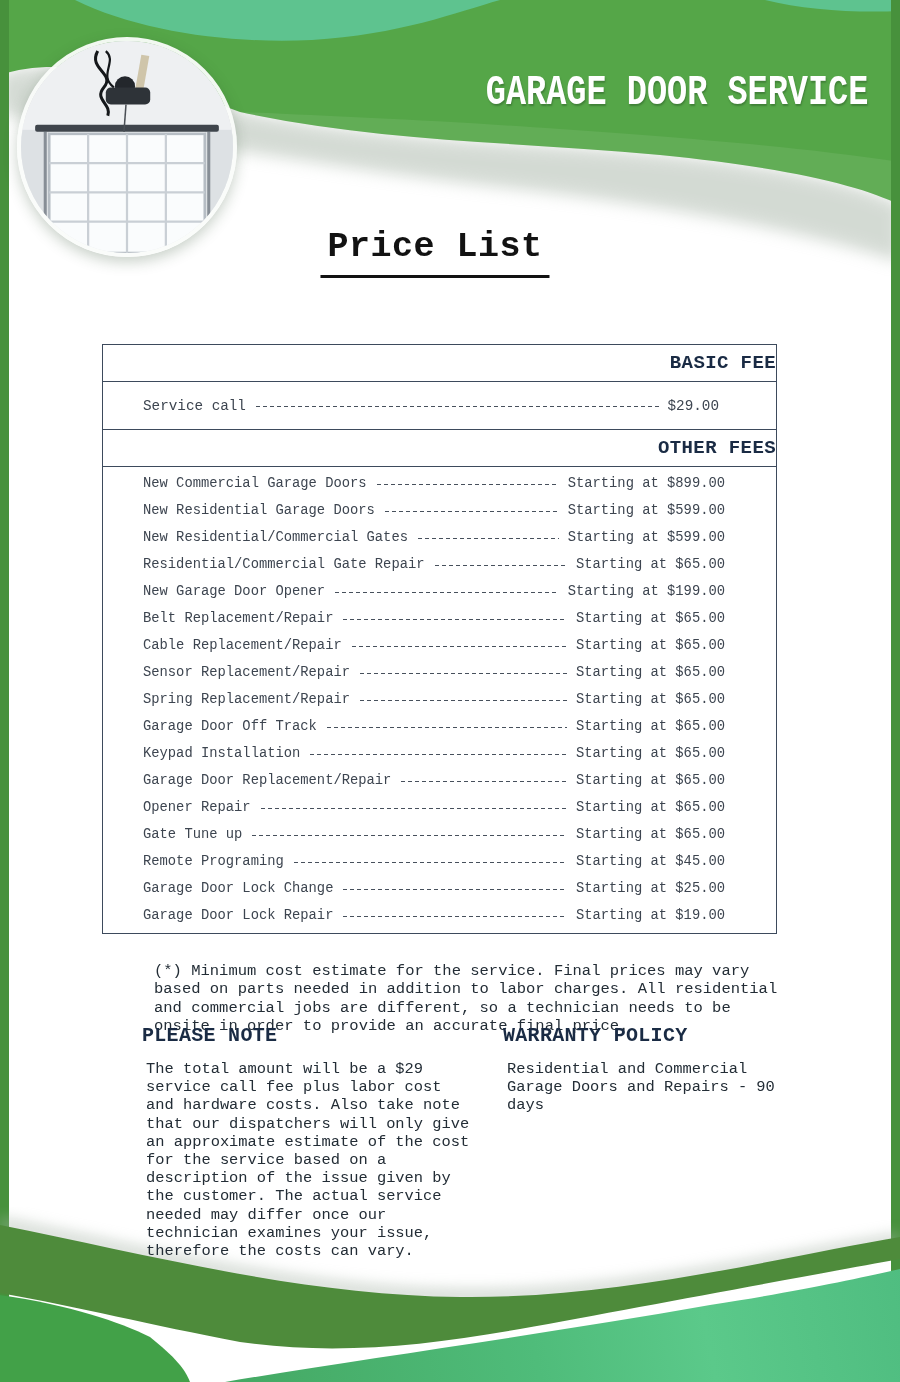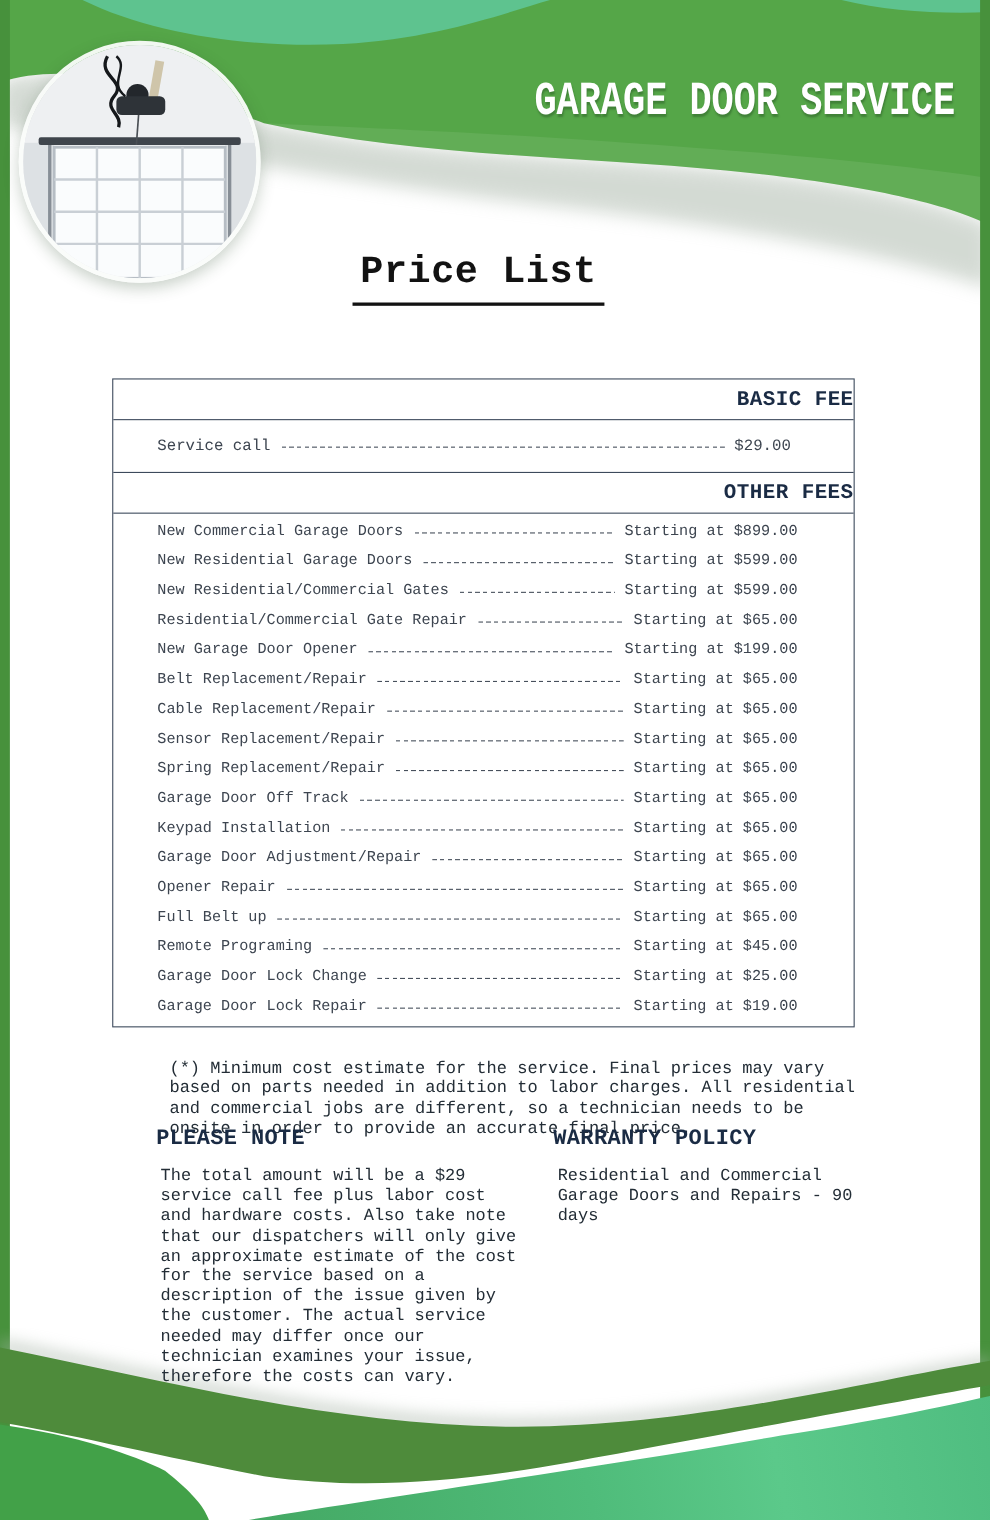--- a/index.html
+++ b/index.html
@@ -180,33 +180,33 @@
           <span class="fee-price">Starting at $65.00</span>
         </div>
 
         <div class="fee-row item">
           <span class="fee-label">Keypad Installation</span>
           <span class="leader"></span>
           <span class="fee-price">Starting at $65.00</span>
         </div>
 
         <div class="fee-row item">
-          <span class="fee-label">Garage Door Adjustment/Repair</span>
+          <span class="fee-label">Garage Door Replacement/Repair</span>
           <span class="leader"></span>
           <span class="fee-price">Starting at $65.00</span>
         </div>
 
         <div class="fee-row item">
           <span class="fee-label">Opener Repair</span>
           <span class="leader"></span>
           <span class="fee-price">Starting at $65.00</span>
         </div>
 
         <div class="fee-row item">
-          <span class="fee-label">Full Belt up</span>
+          <span class="fee-label">Gate Tune up</span>
           <span class="leader"></span>
           <span class="fee-price">Starting at $65.00</span>
         </div>
 
         <div class="fee-row item">
           <span class="fee-label">Remote Programing</span>
           <span class="leader"></span>
           <span class="fee-price">Starting at $45.00</span>
         </div>
 

